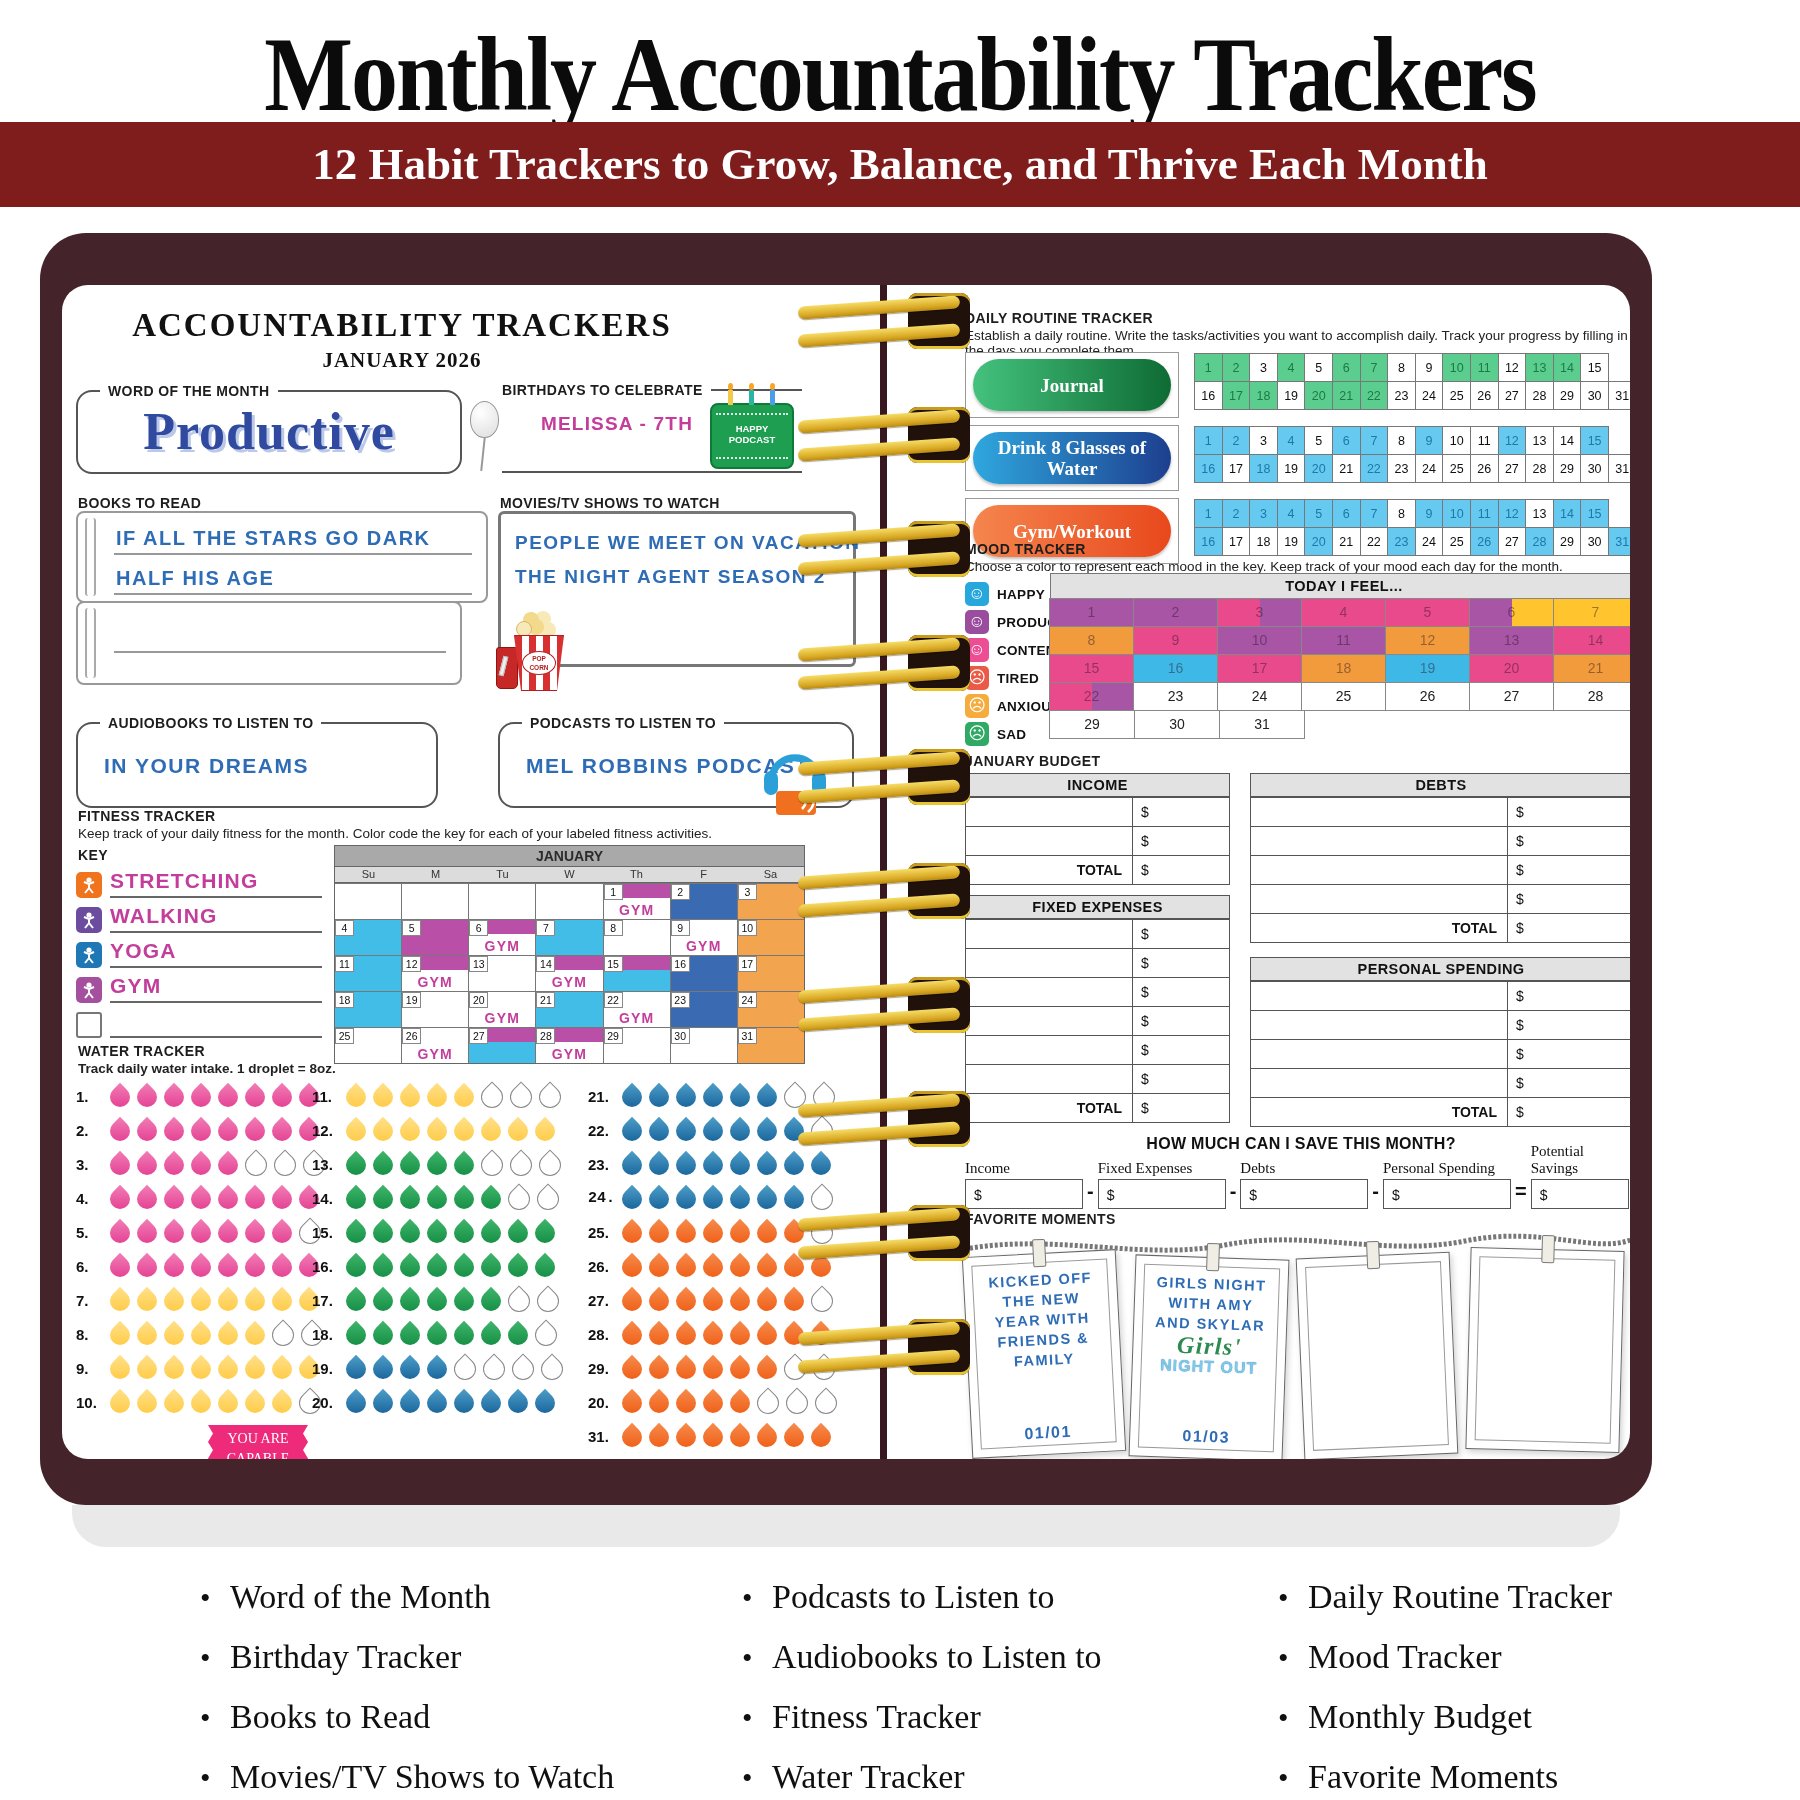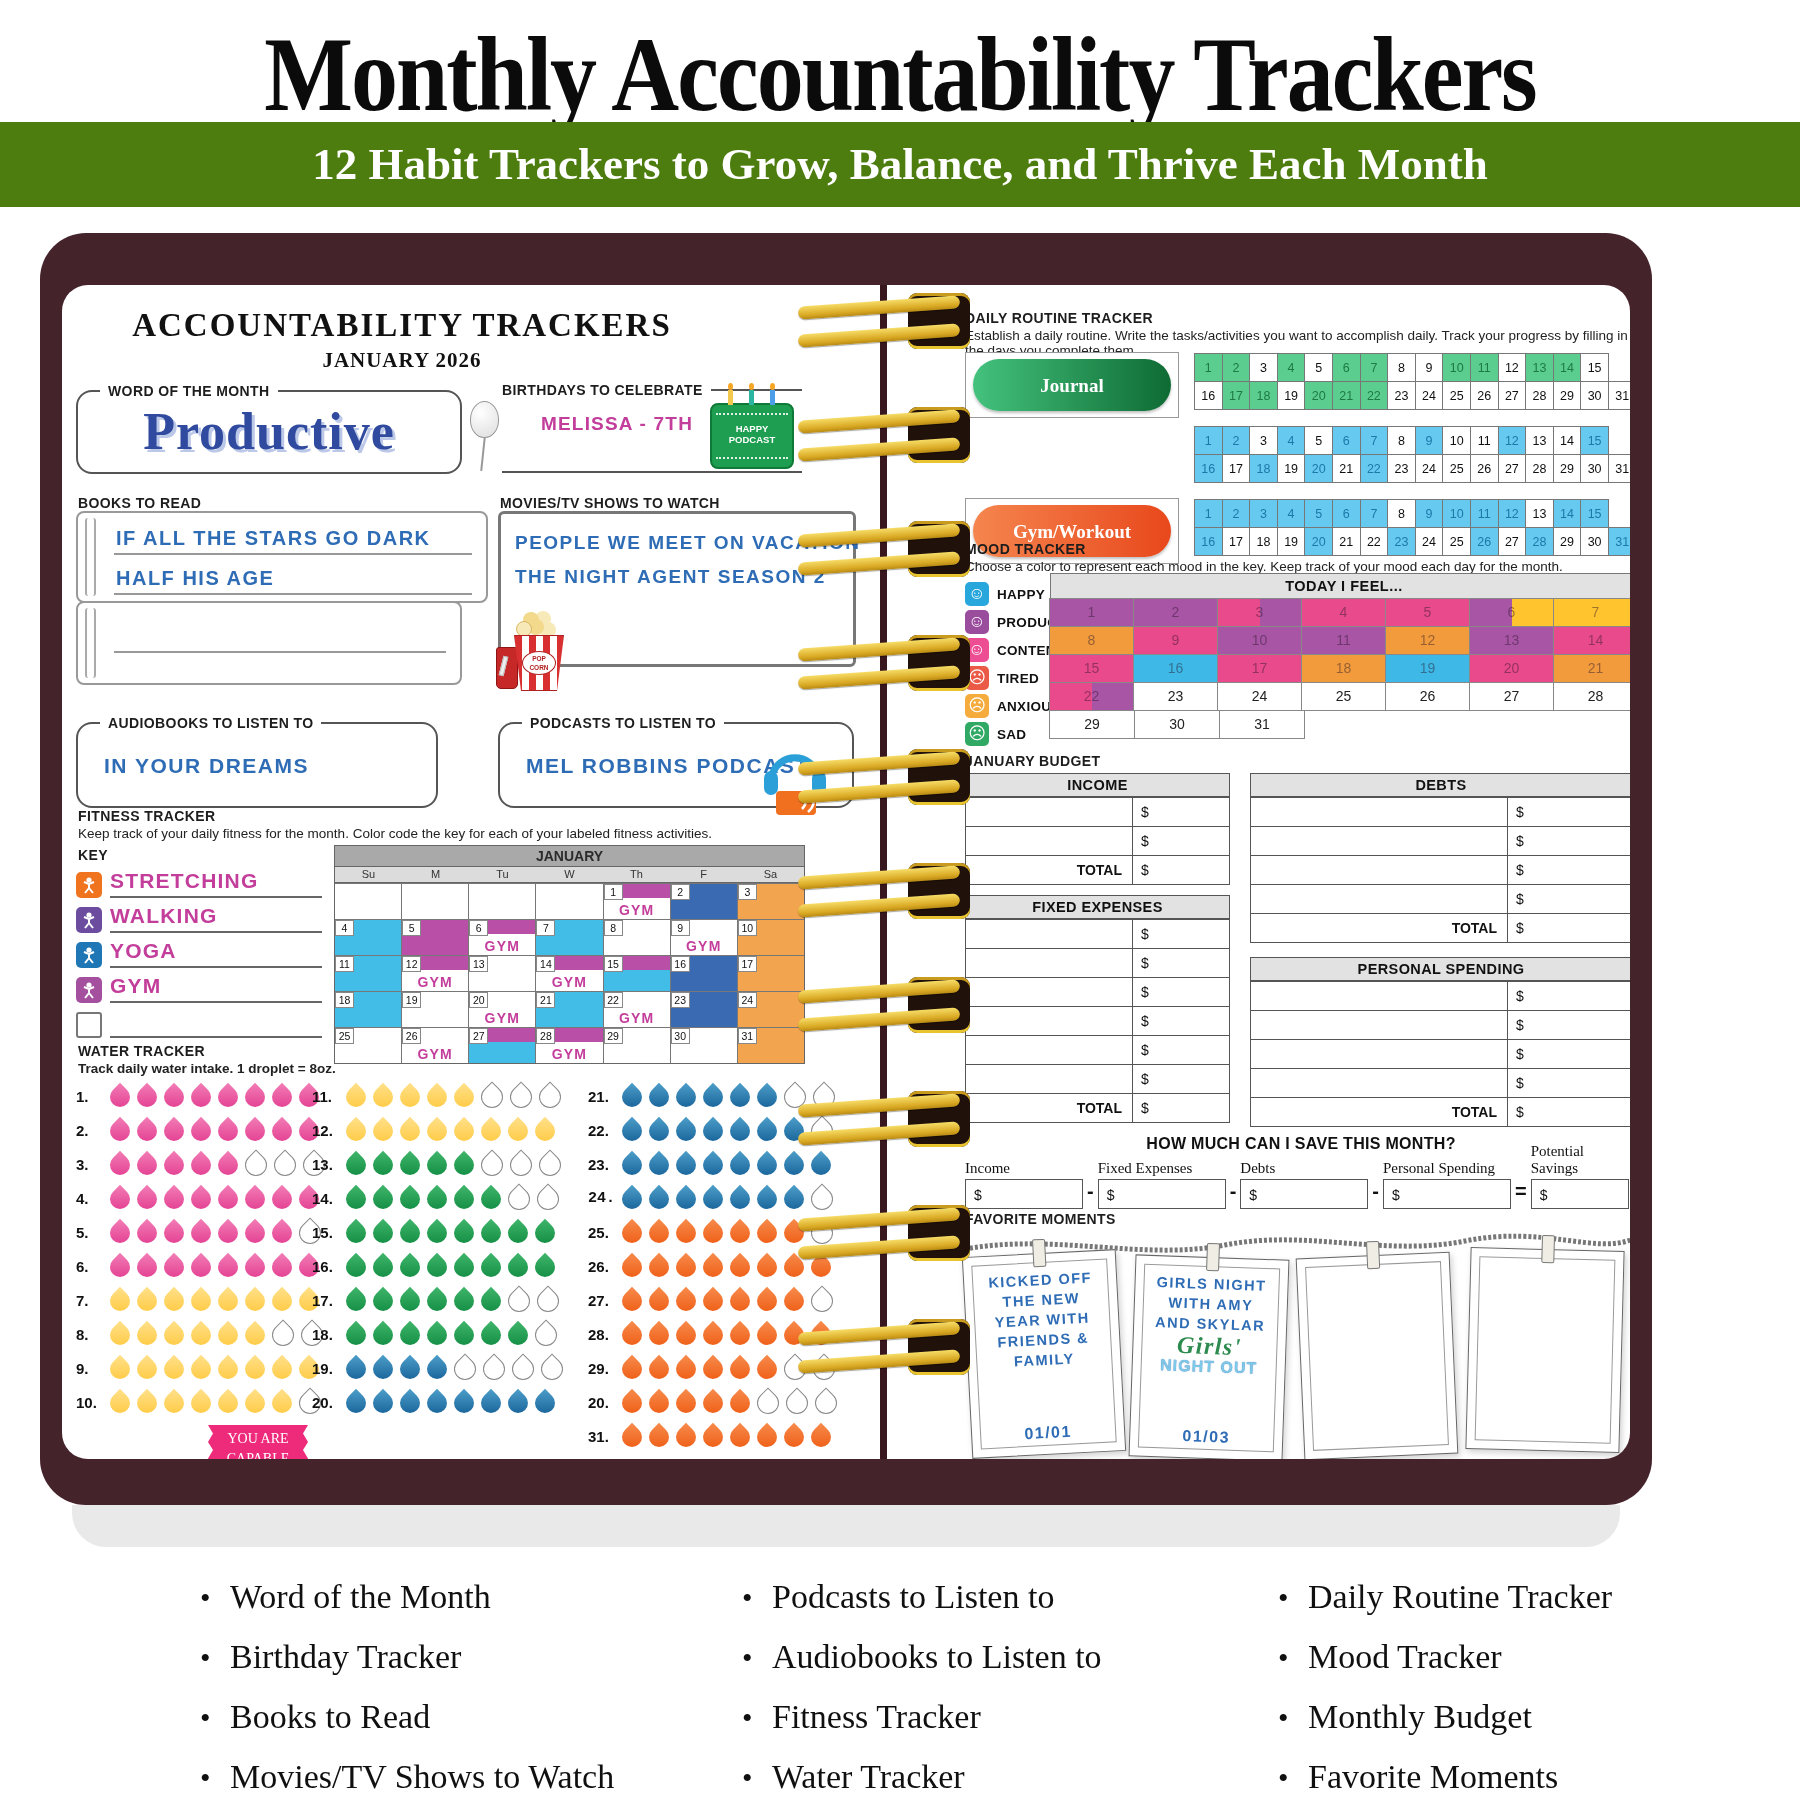--- a/index.html
+++ b/index.html
@@ -158,21 +158,21 @@
   .feat-col{position:absolute;top:1578px;}
   .feat-item{font-family:"Liberation Serif",serif;font-size:34px;color:#101010;margin-bottom:22px;white-space:nowrap;}
   .feat-item .bullet{display:inline-block;width:30px;font-size:30px;}
 </style>
 </head>
 <body>
 
 <div class="canvas">
 
   <div class="main-title">Monthly Accountability Trackers</div>
-  <div class="banner" id="banner" style="background: #4d7c0f;">12 Habit Trackers to Grow, Balance, and Thrive Each Month</div>
+  <div class="banner" id="banner" style="background: #7f1d1d;">12 Habit Trackers to Grow, Balance, and Thrive Each Month</div>
 
   <div class="book">
     <div class="pages">
 
       <div class="abs lp-title">ACCOUNTABILITY TRACKERS</div>
       <div class="abs lp-month">JANUARY 2026</div>
 
       <div class="abs word-box">
         <span class="box-label sec-label">WORD OF THE MONTH</span>
         <div class="word-value">Productive</div>
@@ -832,20 +832,23 @@
                 <div class="rg-cell">26</div>
                 <div class="rg-cell">27</div>
                 <div class="rg-cell">28</div>
                 <div class="rg-cell">29</div>
                 <div class="rg-cell">30</div>
                 <div class="rg-cell">31</div>
               </div>
             </div>
           </div>
           <div class="routine-block" style="top: 140px;">
+            <div class="pill-box">
+              <div class="pill" style="background: linear-gradient(90deg, rgb(47, 167, 222), rgb(29, 63, 142));">Drink 8 Glasses of Water</div>
+            </div>
             <div class="routine-grid">
               <div class="rg-row">
                 <div class="rg-cell" style="background: rgb(102, 201, 240); color: rgb(28, 121, 168);">1</div>
                 <div class="rg-cell" style="background: rgb(102, 201, 240); color: rgb(28, 121, 168);">2</div>
                 <div class="rg-cell">3</div>
                 <div class="rg-cell" style="background: rgb(102, 201, 240); color: rgb(28, 121, 168);">4</div>
                 <div class="rg-cell">5</div>
                 <div class="rg-cell" style="background: rgb(102, 201, 240); color: rgb(28, 121, 168);">6</div>
                 <div class="rg-cell" style="background: rgb(102, 201, 240); color: rgb(28, 121, 168);">7</div>
                 <div class="rg-cell">8</div>

